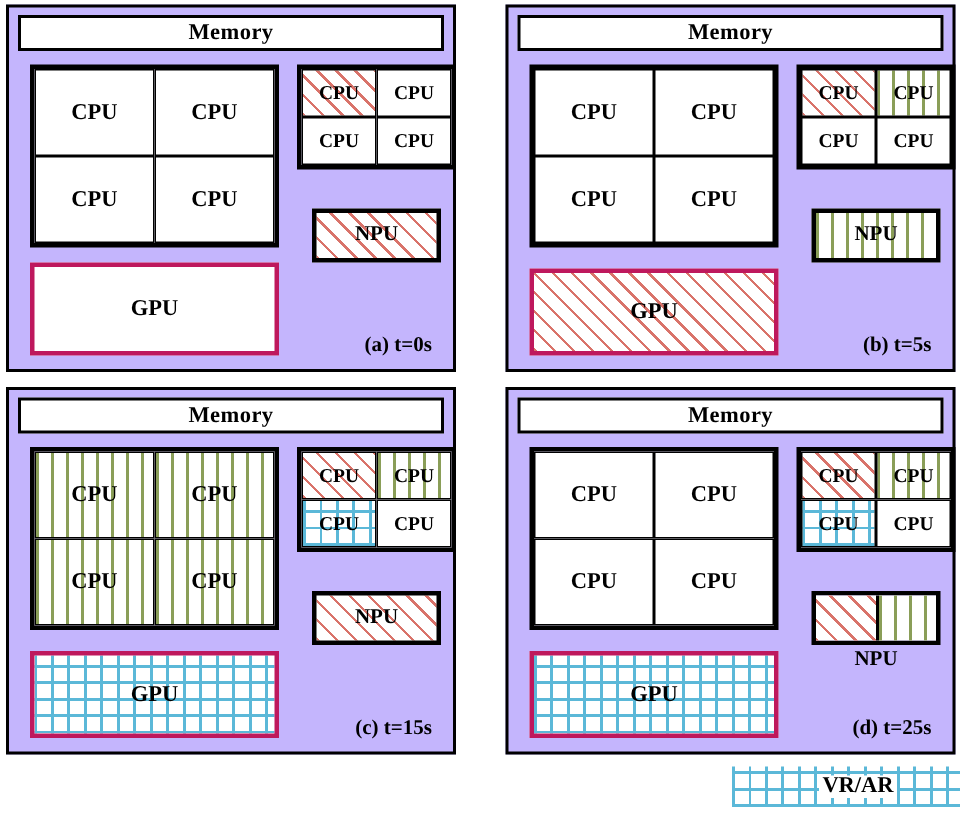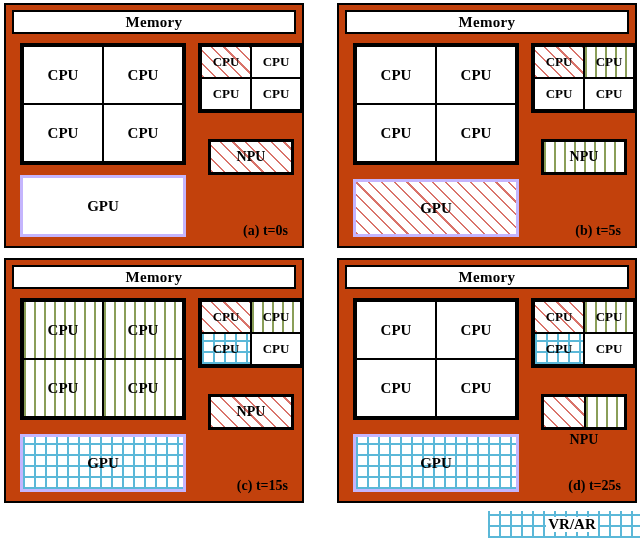--- a/index.html
+++ b/index.html
@@ -31,21 +31,21 @@
       repeating-linear-gradient(90deg,#5bb8d8 0px,#5bb8d8 1.8px,rgba(255,255,255,0) 1.8px,rgba(255,255,255,0) 11px),
       repeating-linear-gradient(0deg,#5bb8d8 0px,#5bb8d8 1.8px,rgba(255,255,255,0) 1.8px,rgba(255,255,255,0) 11px);
   }
 
   
   #figure{position:relative;width:640px;height:545px;}
 
   .panel{
     position:absolute;
     border:2.5px solid #000;
-    background:#c2410c;
+    background:#c4b5fd;
     box-sizing:border-box;
   }
   .panel.p-a{left:4px;  top:3px;   width:300px;height:245px;}
   .panel.p-b{left:337px;top:3px;   width:300px;height:245px;}
   .panel.p-c{left:4px;  top:258px; width:300px;height:245px;}
   .panel.p-d{left:337px;top:258px; width:300px;height:245px;}
 
   .memory{
     position:absolute;left:6px;top:5px;right:6px;height:24px;
     border:2.5px solid #000;
@@ -98,21 +98,21 @@
   .npu-split .half{box-sizing:border-box;}
   .npu-split .half.right{border-left:2px solid #000;}
   .npu-label-below{
     position:absolute;left:196px;top:138px;width:86px;
     text-align:center;font-weight:bold;font-size:14px;
   }
 
   
   .gpu{
     position:absolute;
-    border:3px solid #c4b5fd;box-sizing:border-box;
+    border:3px solid #be185d;box-sizing:border-box;
     display:flex;align-items:center;justify-content:center;
     font-weight:bold;font-size:15px;
   }
   .gpu.tall{left:8px;top:136px;width:166px;height:62px;}
   .gpu.wide{left:8px;top:140px;width:166px;height:58px;}
 
   
   .caption{
     position:absolute;right:8px;bottom:2px;
     font-weight:bold;font-size:14px;text-align:center;

